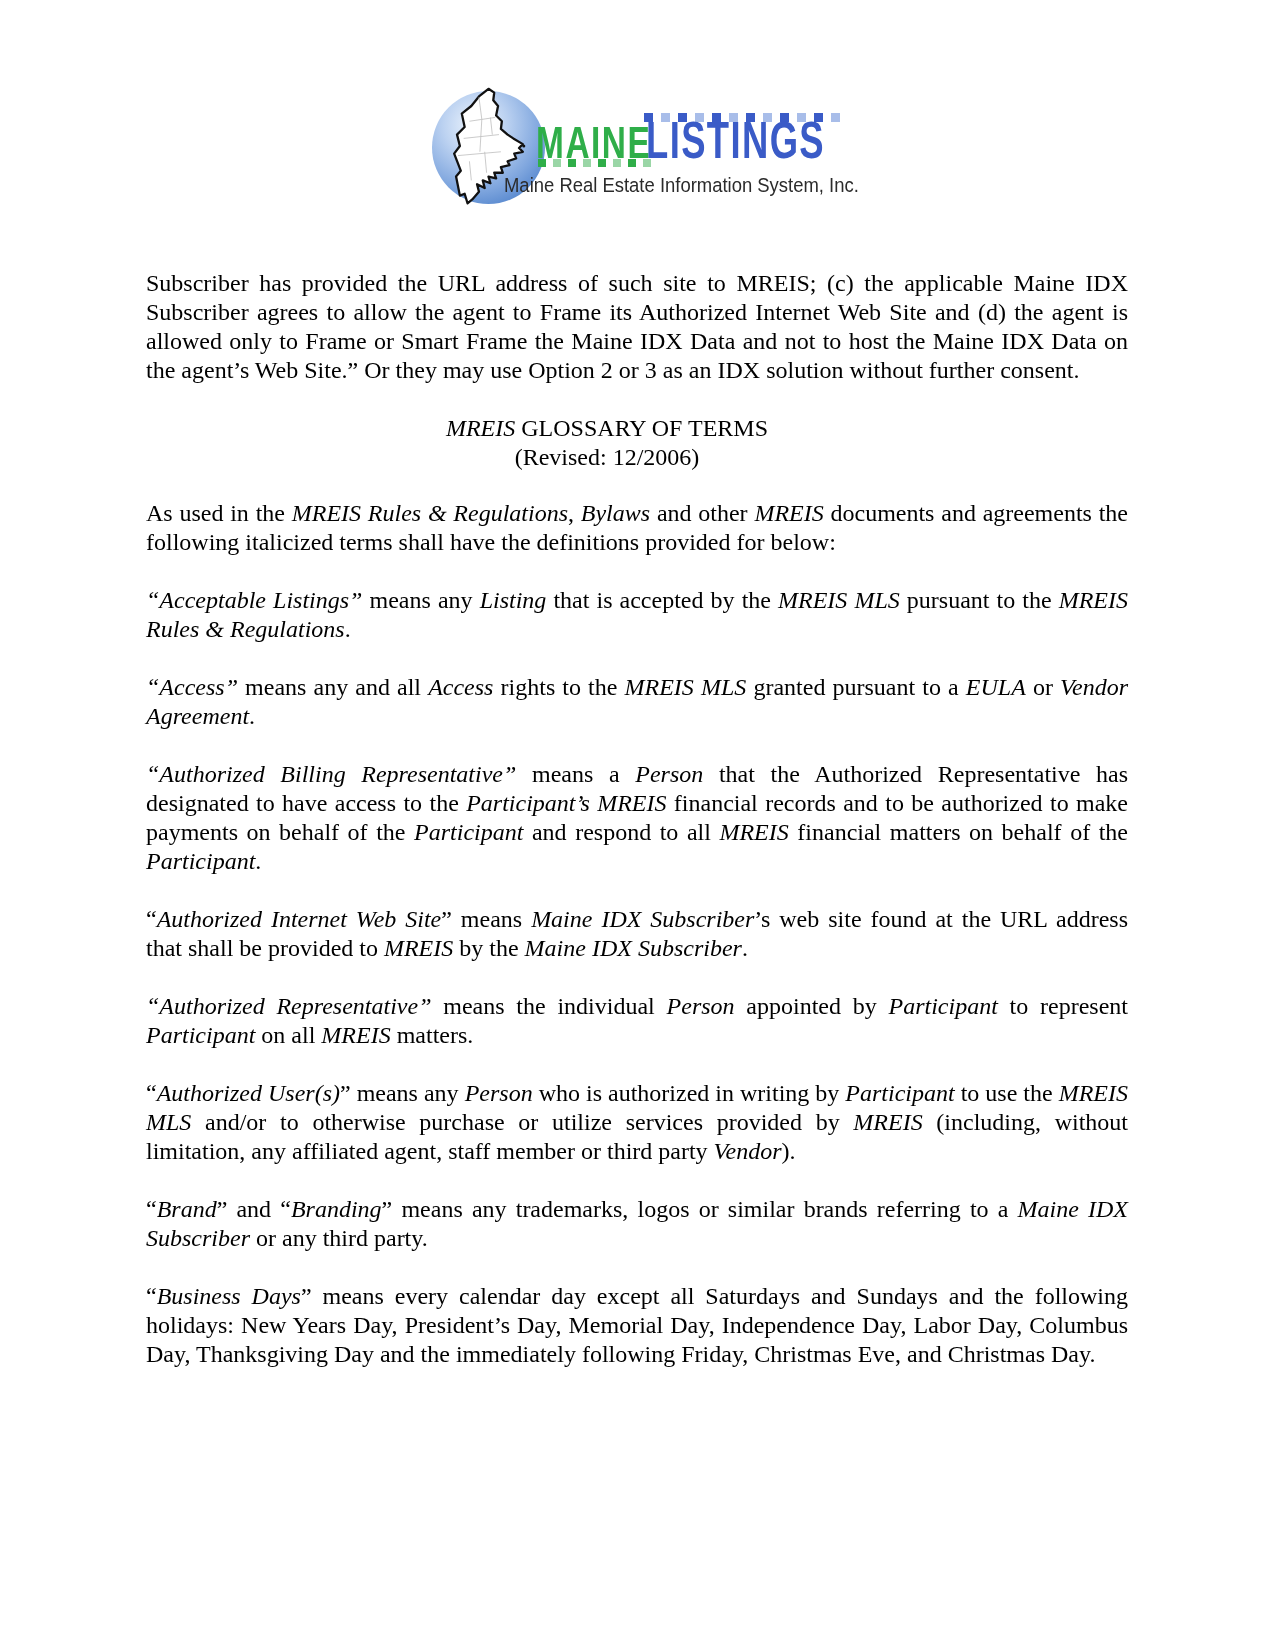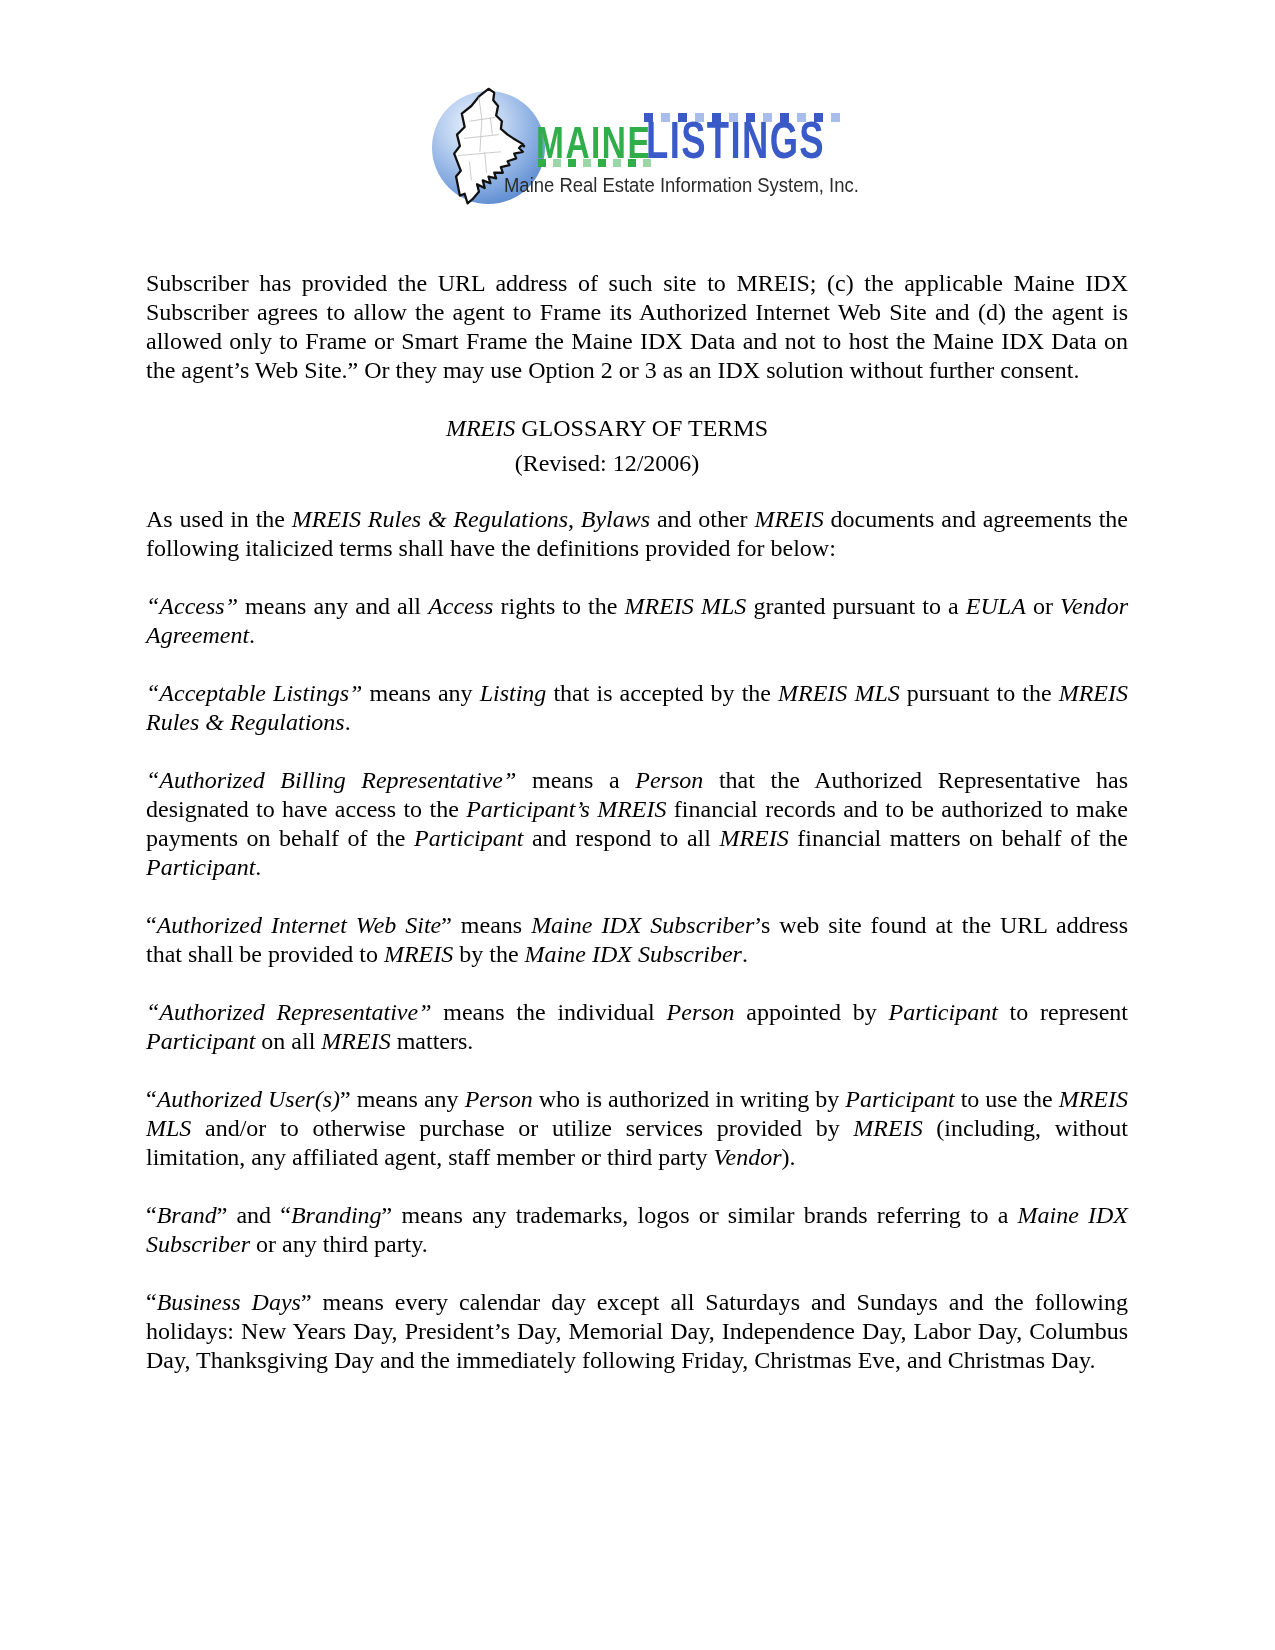--- a/index.html
+++ b/index.html
@@ -50,21 +50,21 @@
 
   
   .doc {
     position:absolute; left:146px; top:269px; width:982px;
     font-size:24px; line-height:29px;
   }
   .doc p { margin:0 0 29px 0; }
   .doc-para { text-align:justify; }
   .title-block { margin-top:16px; text-align:center; padding-right:60px; }
   .doc-title { margin:0 !important; }
-  .doc-subtitle { margin:6px !important; }
+  .doc-subtitle { margin:0 !important; }
   em { font-style:italic; }
 </style>
 </head>
 <body>
 
 <div class="page">
 
   <div class="logo">
     <div class="logo-circle"></div>
     <svg class="logo-map" viewBox="0 0 100 130" xmlns="http://www.w3.org/2000/svg">
@@ -113,22 +113,22 @@
   <div class="doc">
     <div>
         <p class="doc-para"><span>Subscriber has provided the URL address of such site to MREIS; (c) the applicable Maine IDX Subscriber agrees to allow the agent to Frame its Authorized Internet Web Site and (d) the agent is allowed only to Frame or Smart Frame the Maine IDX Data and not to host the Maine IDX Data on the agent’s Web Site.” Or they may use Option 2 or 3 as an IDX solution without further consent.</span></p>
       </div>
     <div class="title-block">
       <p class="doc-title"><em>MREIS</em><span> GLOSSARY OF TERMS</span></p>
       <p class="doc-subtitle">(Revised: 12/2006)</p>
     </div>
     <div style="margin-top:27px;">
         <p class="doc-para"><span>As used in the </span><em>MREIS Rules &amp; Regulations</em><span>, </span><em>Bylaws</em><span> and other </span><em>MREIS</em><span> documents and agreements the following italicized terms shall have the definitions provided for below:</span></p>
+        <p class="doc-para"><em>“Acceptable Listings”</em><span> means any </span><em>Listing</em><span> that is accepted by the </span><em>MREIS MLS</em><span> pursuant to the </span><em>MREIS Rules &amp; Regulations</em><span>.</span></p>
         <p class="doc-para"><em>“Access”</em><span> means any and all </span><em>Access</em><span> rights to the </span><em>MREIS MLS</em><span> granted pursuant to a </span><em>EULA</em><span> or </span><em>Vendor Agreement</em><span>.</span></p>
-        <p class="doc-para"><em>“Acceptable Listings”</em><span> means any </span><em>Listing</em><span> that is accepted by the </span><em>MREIS MLS</em><span> pursuant to the </span><em>MREIS Rules &amp; Regulations</em><span>.</span></p>
         <p class="doc-para"><em>“Authorized Billing Representative”</em><span> means a </span><em>Person</em><span> that the Authorized Representative has designated to have access to the </span><em>Participant’s MREIS</em><span> financial records and to be authorized to make payments on behalf of the </span><em>Participant</em><span> and respond to all </span><em>MREIS</em><span> financial matters on behalf of the </span><em>Participant</em><span>.</span></p>
         <p class="doc-para"><span>“</span><em>Authorized Internet Web Site</em><span>” means </span><em>Maine IDX Subscriber</em><span>’s web site found at the URL address that shall be provided to </span><em>MREIS</em><span> by the </span><em>Maine IDX Subscriber</em><span>.</span></p>
         <p class="doc-para"><em>“Authorized Representative”</em><span> means the individual </span><em>Person</em><span> appointed by </span><em>Participant</em><span> to represent </span><em>Participant</em><span> on all </span><em>MREIS</em><span> matters.</span></p>
         <p class="doc-para"><span>“</span><em>Authorized User(s)</em><span>” means any </span><em>Person</em><span> who is authorized in writing by </span><em>Participant</em><span> to use the </span><em>MREIS MLS</em><span> and/or to otherwise purchase or utilize services provided by </span><em>MREIS</em><span> (including, without limitation, any affiliated agent, staff member or third party </span><em>Vendor</em><span>).</span></p>
         <p class="doc-para"><span>“</span><em>Brand</em><span>” and “</span><em>Branding</em><span>” means any trademarks, logos or similar brands referring to a </span><em>Maine IDX Subscriber</em><span> or any third party.</span></p>
         <p class="doc-para"><span>“</span><em>Business Days</em><span>” means every calendar day except all Saturdays and Sundays and the following holidays: New Years Day, President’s Day, Memorial Day, Independence Day, Labor Day, Columbus Day, Thanksgiving Day and the immediately following Friday, Christmas Eve, and Christmas Day.</span></p>
       </div>
   </div>
 
 </div>

